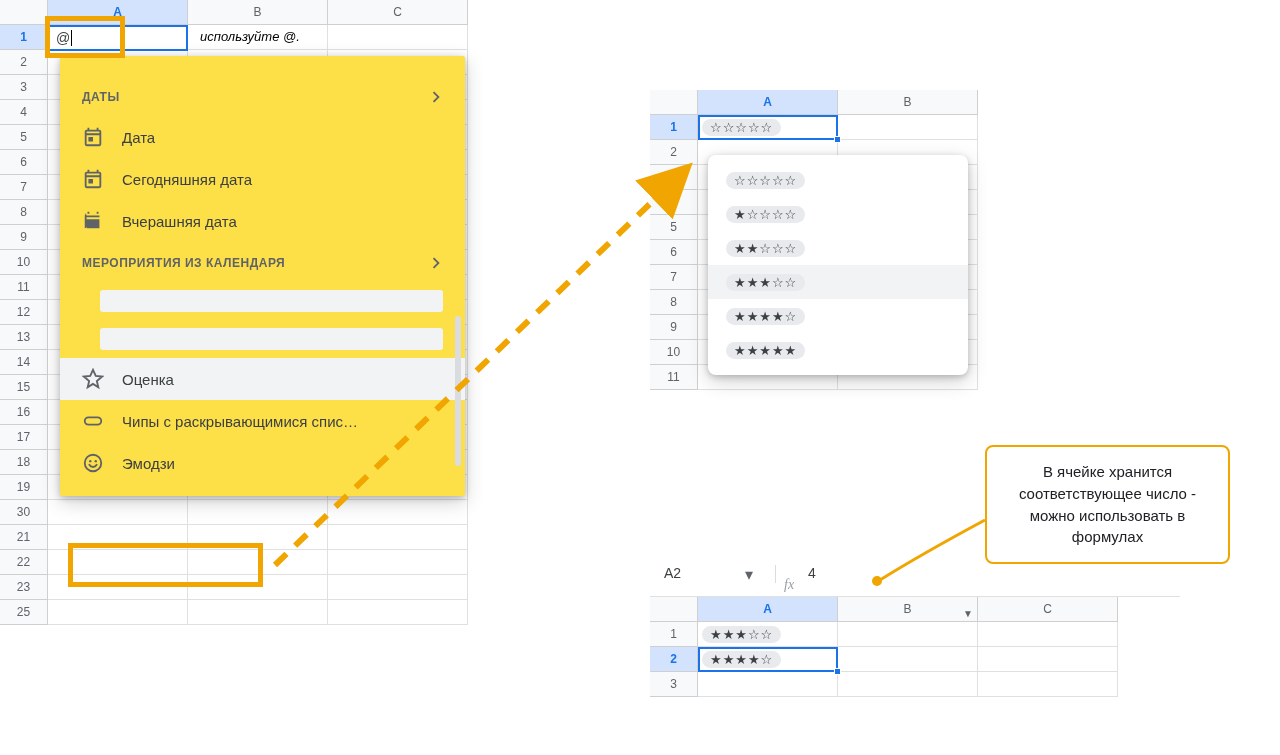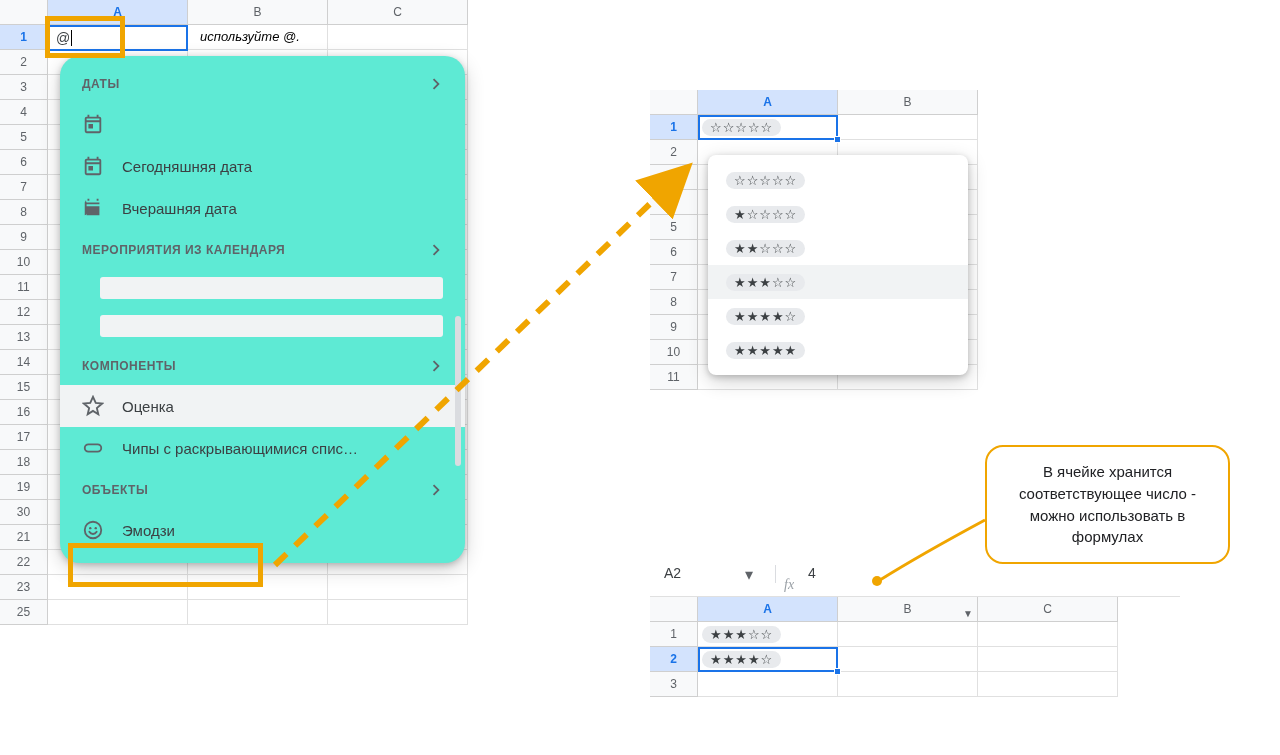--- a/index.html
+++ b/index.html
@@ -24,21 +24,21 @@
   #sheet1{left:0;top:0;width:560px;}
   #sheet1 .col-head .ch{flex-basis:140px;}
   #sheet1 .row .cell{flex-basis:140px;}
 
   .editing{position:absolute;left:48px;top:25px;width:140px;height:26px;border:2px solid #1a73e8;background:#fff;z-index:5;display:flex;align-items:center;padding:0 6px;font-size:14px;}
   .editing .cursor{display:inline-block;width:1px;height:16px;background:#000;margin-left:1px;}
   .hint{position:absolute;left:200px;top:29px;font-size:13px;font-style:italic;color:#000000;}
   .orange-box{position:absolute;border:5px solid #f0a500;pointer-events:none;z-index:50;}
 
   
-  .menu{position:absolute;left:60px;top:56px;width:405px;background:#5eead4;border-radius:20px;box-shadow:0 2px 6px rgba(0,0,0,.2),0 6px 20px rgba(0,0,0,.19);padding:7px 0 12px;z-index:10;font-size:15px;color:#3c4043;}
+  .menu{position:absolute;left:60px;top:56px;width:405px;background:#fde047;border-radius:2px;box-shadow:0 2px 6px rgba(0,0,0,.2),0 6px 20px rgba(0,0,0,.19);padding:20px 0 12px;z-index:10;font-size:15px;color:#3c4043;}
   .menu .hdr{display:flex;align-items:center;justify-content:space-between;padding:10px 18px 8px 22px;font-size:12px;letter-spacing:.5px;color:#5f6368;font-weight:600;}
   .menu .hdr svg{width:22px;height:22px;fill:#5f6368;}
   .menu .item{display:flex;align-items:center;gap:18px;padding:10px 22px;cursor:pointer;}
   .menu .item:hover,.menu .item.hover{background:#f1f3f4;}
   .menu .item .ic{width:22px;height:22px;fill:#5f6368;flex:0 0 22px;display:flex;align-items:center;justify-content:center;}
   .menu .item .lbl{flex:1;white-space:nowrap;overflow:hidden;text-overflow:ellipsis;}
   .menu .placeholder{display:flex;align-items:center;gap:18px;padding:8px 22px;}
   .menu .placeholder .blk{flex:1;height:22px;background:#f1f3f4;border-radius:3px;}
   .menu-scroll{position:absolute;right:4px;top:260px;width:6px;height:150px;background:#dadce0;border-radius:3px;}
 
@@ -58,21 +58,21 @@
   #bar3 .dd{width:22px;color:#5f6368;}
   #bar3 .sep{width:1px;height:18px;background:#dadce0;margin:0 8px;}
   #bar3 .fx{font-style:italic;color:#9aa0a6;font-size:14px;margin-right:14px;font-family:serif;margin-top:12px;}
   #bar3 .val{font-size:14px;}
   #sheet3{left:650px;top:597px;width:530px;}
   #sheet3 .col-head .ch{flex-basis:140px;}
   #sheet3 .row .cell{flex-basis:140px;}
   .col-dd{position:absolute;right:4px;top:5px;font-size:10px;color:#5f6368;}
 
   
-  .callout{position:absolute;left:985px;top:445px;width:245px;border:2px solid #f0a500;border-radius:18px;background:#fff;padding:14px 12px;font-size:15px;line-height:1.45;text-align:center;color:#202124;z-index:5;}
+  .callout{position:absolute;left:985px;top:445px;width:245px;border:2px solid #f0a500;border-radius:8px;background:#fff;padding:14px 12px;font-size:15px;line-height:1.45;text-align:center;color:#202124;z-index:5;}
 
   
   svg.overlay{position:absolute;left:0;top:0;width:1280px;height:755px;pointer-events:none;z-index:40;}
 </style>
 </head>
 <body>
 
 <div class="stage">
 
   <div id="sheet1" class="sheet">
@@ -243,20 +243,21 @@
       <svg viewBox="0 0 24 24">
           <path d="M8.6 16.6 13.2 12 8.6 7.4 10 6l6 6-6 6z"></path>
         </svg>
     </div>
     <div class="item">
       <span class="ic">
           <svg viewBox="0 0 24 24">
             <path d="M19 4h-1V2h-2v2H8V2H6v2H5a2 2 0 0 0-2 2v14a2 2 0 0 0 2 2h14a2 2 0 0 0 2-2V6a2 2 0 0 0-2-2zm0 16H5V10h14zm0-12H5V6h14zM7 12h5v5H7z"></path>
           </svg>
         </span>
+      <span class="lbl">Дата</span>
     </div>
     <div class="item">
       <span class="ic">
           <svg viewBox="0 0 24 24">
             <path d="M19 4h-1V2h-2v2H8V2H6v2H5a2 2 0 0 0-2 2v14a2 2 0 0 0 2 2h14a2 2 0 0 0 2-2V6a2 2 0 0 0-2-2zm0 16H5V10h14zm0-12H5V6h14zM7 12h5v5H7z"></path>
           </svg>
         </span>
       <span class="lbl">Сегодняшняя дата</span>
     </div>
     <div class="item">
@@ -280,49 +281,37 @@
           </svg></span>
       <span class="blk"></span>
     </div>
     <div class="placeholder">
       <span class="ic"><svg viewBox="0 0 24 24">
             <path d="M19 4h-1V2h-2v2H8V2H6v2H5a2 2 0 0 0-2 2v14a2 2 0 0 0 2-2V6a2 2 0 0 0-2-2zm0 16H5V10h14zm0-12H5V6h14z"></path>
           </svg></span>
       <span class="blk"></span>
     </div>
 
-    <div class="hdr">
-      <span>КОМПОНЕНТЫ</span>
-      <svg viewBox="0 0 24 24">
-          <path d="M8.6 16.6 13.2 12 8.6 7.4 10 6l6 6-6 6z"></path>
-        </svg>
-    </div>
     <div class="item hover">
       <span class="ic">
           <svg viewBox="0 0 24 24">
             <path d="M12 17.3 6.2 21l1.6-6.8L2 9.3l7-.6L12 2l3 6.7 7 .6-5.8 4.9L17.8 21z" fill="none" stroke="#5f6368" stroke-width="2"></path>
           </svg>
         </span>
       <span class="lbl">Оценка</span>
     </div>
     <div class="item">
       <span class="ic">
           <svg viewBox="0 0 24 24">
             <rect x="3" y="8" width="18" height="8" rx="4" fill="none" stroke="#5f6368" stroke-width="2"></rect>
           </svg>
         </span>
       <span class="lbl">Чипы с раскрывающимися спис…</span>
     </div>
 
-    <div class="hdr">
-      <span>ОБЪЕКТЫ</span>
-      <svg viewBox="0 0 24 24">
-          <path d="M8.6 16.6 13.2 12 8.6 7.4 10 6l6 6-6 6z"></path>
-        </svg>
-    </div>
     <div class="item">
       <span class="ic">
           <svg viewBox="0 0 24 24">
             <circle cx="12" cy="12" r="9" fill="none" stroke="#5f6368" stroke-width="2"></circle>
             <circle cx="9" cy="10" r="1.3" fill="#5f6368"></circle>
             <circle cx="15" cy="10" r="1.3" fill="#5f6368"></circle>
             <path d="M8 14c1 1.6 2.4 2.4 4 2.4s3-.8 4-2.4" fill="none" stroke="#5f6368" stroke-width="2" stroke-linecap="round"></path>
           </svg>
         </span>
       <span class="lbl">Эмодзи</span>

